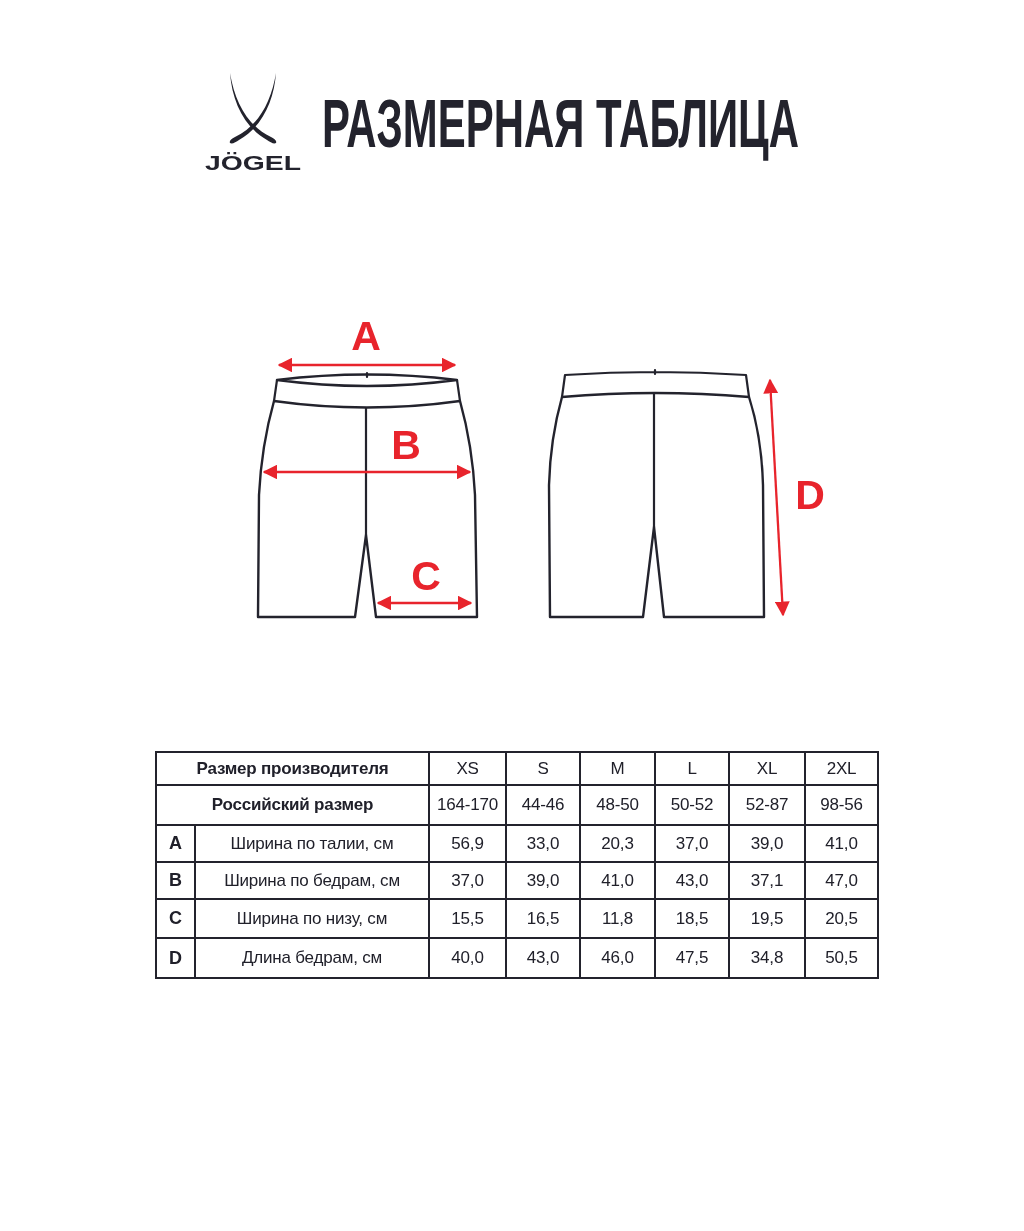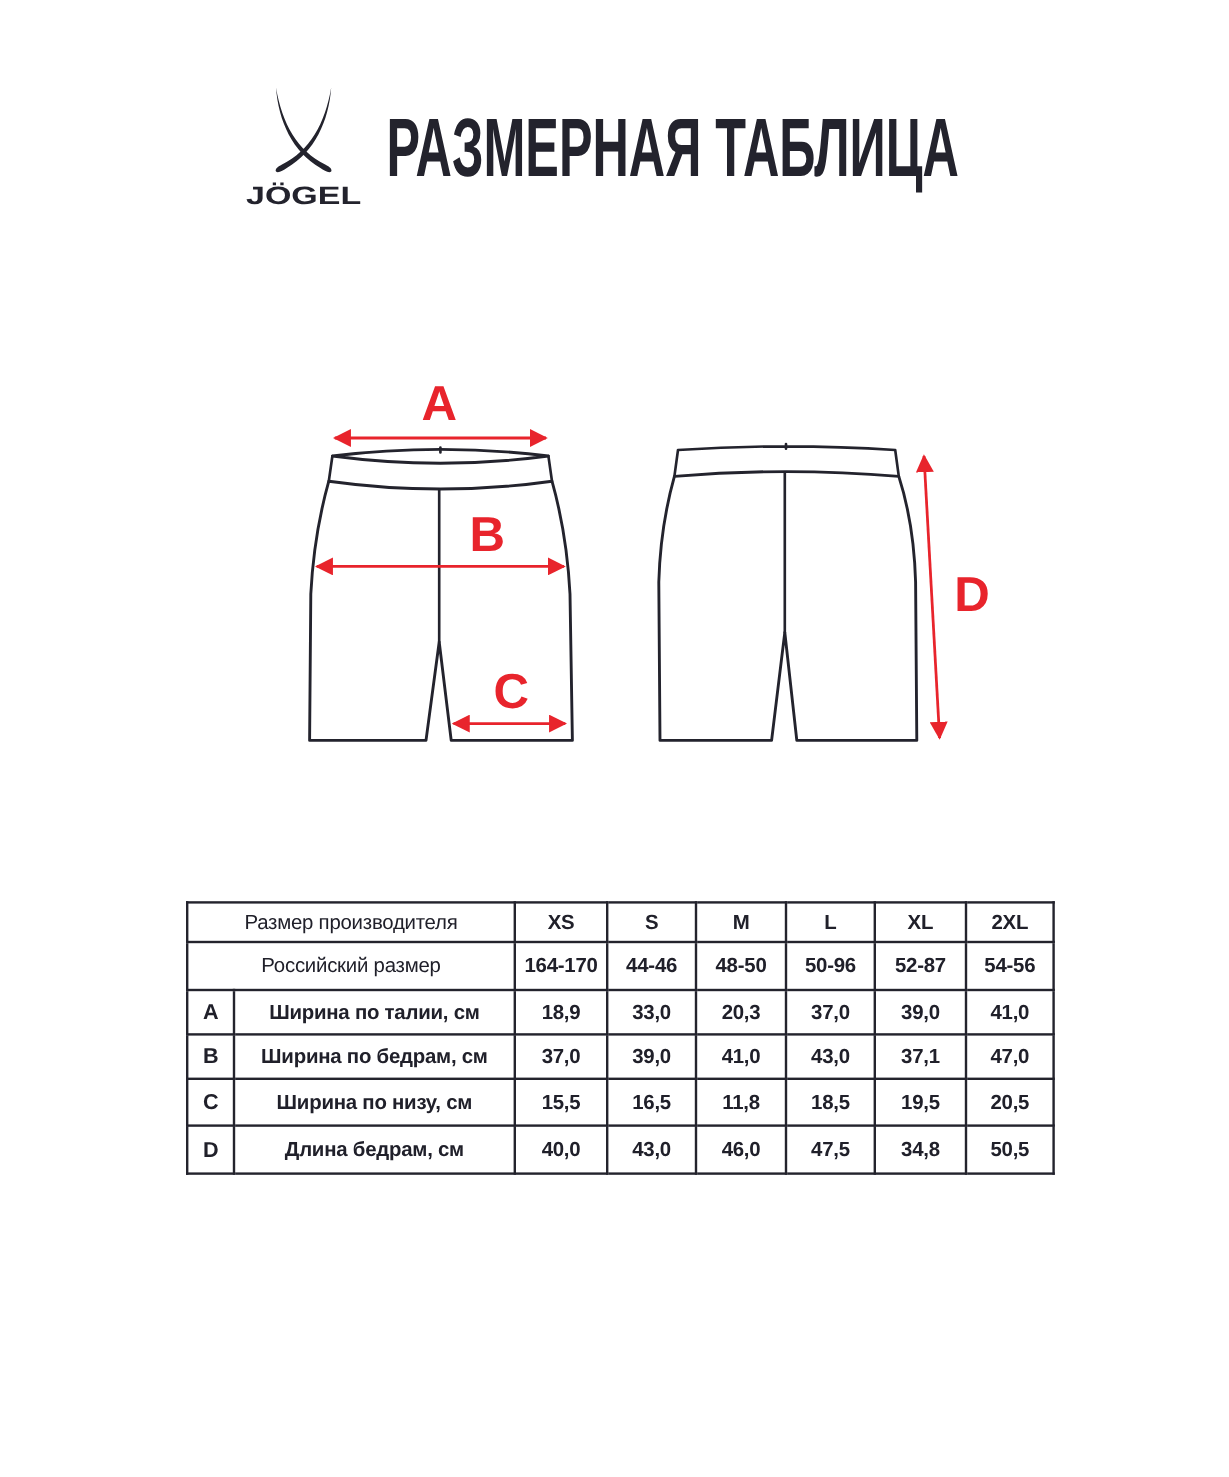--- a/index.html
+++ b/index.html
@@ -15,22 +15,22 @@
   .diagram-svg{position:absolute;left:230px;top:300px;width:620px;height:345px;}
   .diagram-svg .outline{fill:#ffffff;stroke:#23232d;stroke-width:2.4;stroke-linejoin:round;stroke-linecap:round;}
   .diagram-svg .seam{fill:none;stroke:#23232d;stroke-width:2.2;stroke-linecap:round;}
   .diagram-svg .arrow{fill:none;stroke:#e8242c;stroke-width:2.3;}
   .diagram-svg .mlabel{font-family:"Liberation Sans", sans-serif;font-weight:bold;font-size:41px;fill:#e8242c;text-anchor:middle;}
 
   
   .size-table{position:absolute;left:155px;top:751px;width:722px;border-collapse:collapse;table-layout:fixed;
               font-size:17px;color:#20202a;letter-spacing:-0.2px;}
   .size-table td,.size-table th{border:2px solid #23232d;text-align:center;vertical-align:middle;padding:0;
-              font-weight:bold;background:#ffffff;}
-  .size-table .bold{font-weight:normal;border-radius:11px;}
+              font-weight:normal;background:#ffffff;}
+  .size-table .bold{font-weight:bold;border-radius:11px;}
   .size-table tr.hr1{height:33px;}
   .size-table tr.hr2{height:40px;}
   .size-table tr.dr1{height:37px;}
   .size-table tr.dr2{height:37px;}
   .size-table tr.dr3{height:39px;}
   .size-table tr.dr4{height:40px;}
   .size-table td.letter{font-weight:bold;font-size:18px;}
 </style>
 </head>
 <body>
@@ -99,28 +99,28 @@
         <th>M</th>
         <th>L</th>
         <th>XL</th>
         <th>2XL</th>
       </tr>
       <tr class="hr2">
         <th colspan="2" class="bold">Российский размер</th>
         <td>164-170</td>
         <td>44-46</td>
         <td>48-50</td>
-        <td>50-96</td>
+        <td>50-52</td>
         <td>52-87</td>
-        <td>54-56</td>
+        <td>98-56</td>
       </tr>
       <tr class="dr1">
         <td class="letter">A</td>
         <td>Ширина по талии, см</td>
-        <td>18,9</td>
+        <td>56,9</td>
         <td>33,0</td>
         <td>20,3</td>
         <td>37,0</td>
         <td>39,0</td>
         <td>41,0</td>
       </tr>
       <tr class="dr2">
         <td class="letter">B</td>
         <td>Ширина по бедрам, см</td>
         <td>37,0</td>

